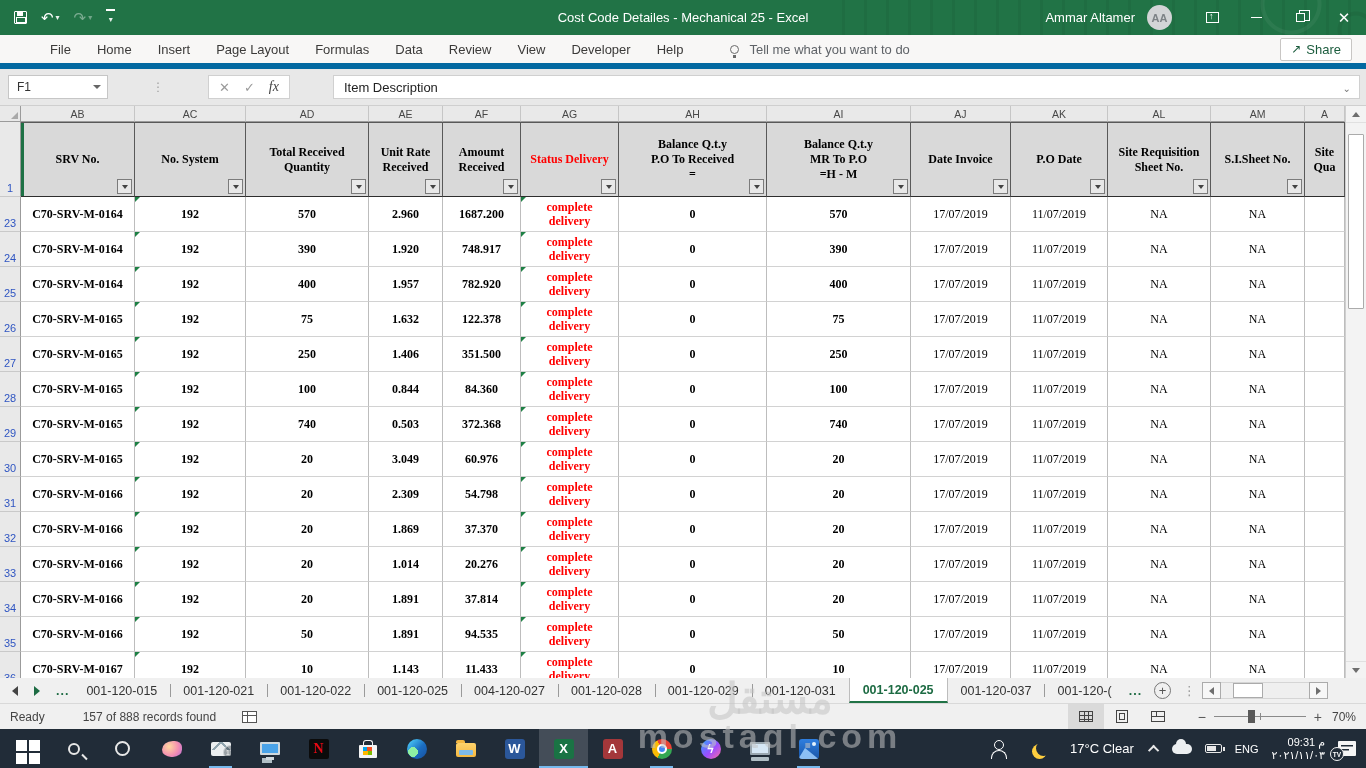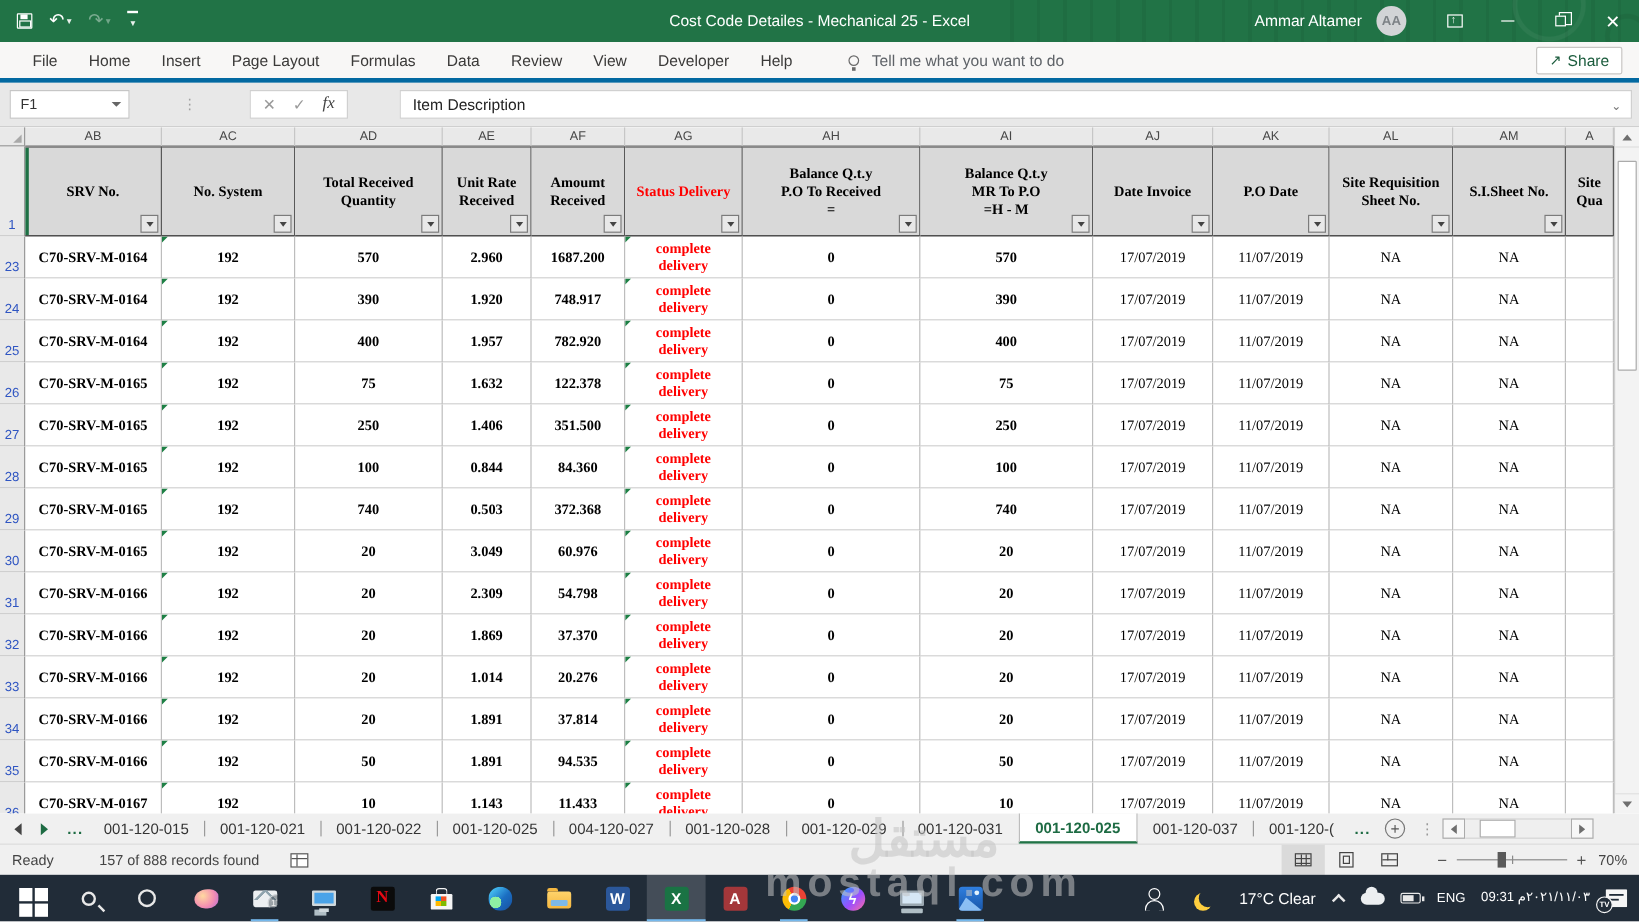--- a/index.html
+++ b/index.html
@@ -34,21 +34,21 @@
   .winbtn{width:44px;height:35px;display:flex;align-items:center;justify-content:center;color:#fff;}
   .i-ribopt{width:13px;height:11px;border:1px solid #fff;position:relative;}
   .i-ribopt::after{content:"↑";position:absolute;left:2.5px;top:-2px;font-size:9px;}
   .i-min{width:11px;height:1.5px;background:#fff;}
   .i-restore{width:9px;height:9px;border:1px solid #fff;position:relative;background:#217346;}
   .i-restore::before{content:"";position:absolute;left:2px;top:-4px;width:9px;height:9px;border:1px solid #fff;z-index:-1;}
   .i-close{font-size:15px;font-weight:400;}
 
   
   .ribbonrow{position:absolute;left:0;top:35px;width:1366px;height:34px;background:#f8f7f6;
-    border-bottom:4px solid #0369a1;display:flex;align-items:center;}
+    border-bottom:6px solid #0369a1;display:flex;align-items:center;padding-left:23px;}
   .rtabs{display:flex;align-items:center;padding-left:14px;gap:0;}
   .rtab{font-size:13px;color:#3b3a39;padding:0 13px;height:34px;display:flex;align-items:center;cursor:default;}
   .tellme{display:flex;align-items:center;gap:10px;margin-left:34px;color:#5f6368;font-size:13px;}
   .i-bulb{width:9px;height:9px;border:1.5px solid #6a6a6a;border-radius:50%;position:relative;}
   .i-bulb::after{content:"";position:absolute;left:2px;top:9px;width:3px;height:3px;background:#6a6a6a;}
   .share{margin-left:auto;margin-right:14px;display:flex;align-items:center;gap:5px;background:#fff;
     border:1px solid #c8c6c4;border-radius:2px;padding:3px 10px;font-size:13px;color:#1b5c3d;}
   .i-share{font-size:12px;color:#1b5c3d;}
 
   
@@ -209,21 +209,21 @@
     border-bottom:0;border-radius:8px 8px 0 0;}
   .i-moon{width:15px;height:15px;border-radius:50%;box-shadow:-4px 3px 0 0 #ffcf3f;margin-right:6px;margin-left:14px;}
   .tray-weather{font-size:13px;color:#fff;margin-right:4px;}
   .i-chevup{width:8px;height:8px;border-top:2px solid #e8e8e8;border-left:2px solid #e8e8e8;transform:rotate(45deg) translateY(2px);}
   .i-cloud{width:20px;height:10px;background:#eceff1;border-radius:8px;position:relative;}
   .i-cloud::before{content:"";position:absolute;left:4px;top:-5px;width:10px;height:10px;border-radius:50%;background:#eceff1;}
   .i-battery{width:17px;height:9px;border:1.5px solid #e8e8e8;border-radius:2px;position:relative;}
   .i-battery::after{content:"";position:absolute;right:-4px;top:1.5px;width:2px;height:4px;background:#e8e8e8;}
   .i-battery::before{content:"";position:absolute;left:1px;top:1px;width:9px;height:5px;background:#e8e8e8;}
   .tray-lang{font-size:11px;color:#fff;}
-  .tray-clock{display:flex;align-items:flex-end;font-size:11px;line-height:13px;color:#fff;}
+  .tray-clock{display:flex;flex-direction:column;align-items:flex-end;font-size:11px;line-height:13px;color:#fff;}
   .i-tvnote{width:18px;height:15px;background:#f5f5f5;border-radius:1px;position:relative;
     background-image:linear-gradient(#212c38,#212c38),linear-gradient(#212c38,#212c38);
     background-size:12px 1.5px,8px 1.5px;background-position:3px 4px,3px 8px;background-repeat:no-repeat;}
   .tv-badge{position:absolute;left:-8px;bottom:-5px;width:14px;height:14px;border:1.5px solid #f5f5f5;border-radius:50%;
     background:#212c38;color:#fff;font-size:6.5px;font-weight:bold;display:flex;align-items:center;justify-content:center;}
 
   
   .watermark{position:absolute;left:540px;top:676px;width:460px;height:92px;z-index:60;pointer-events:none;
     display:flex;flex-direction:column;align-items:center;justify-content:flex-start;color:rgba(195,195,195,.55);}
   .wm-ar{font-size:42px;font-weight:bold;line-height:46px;}

